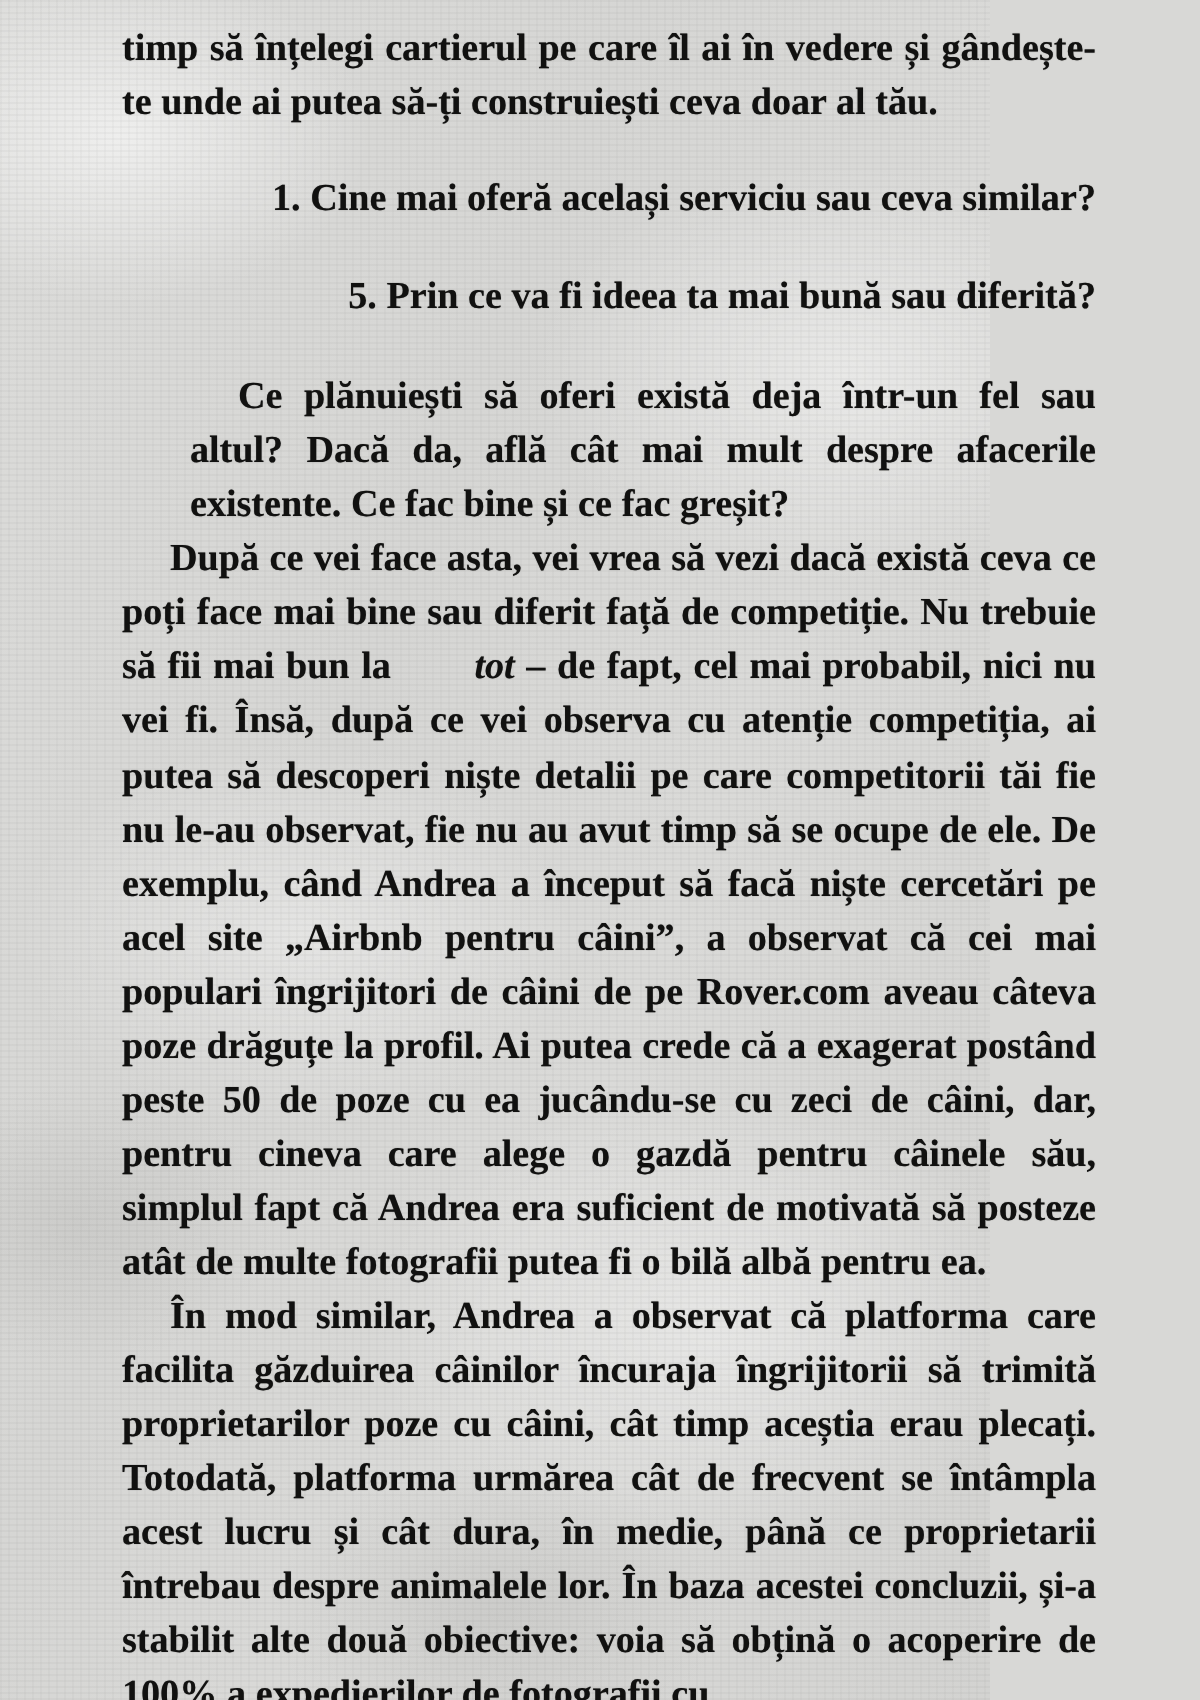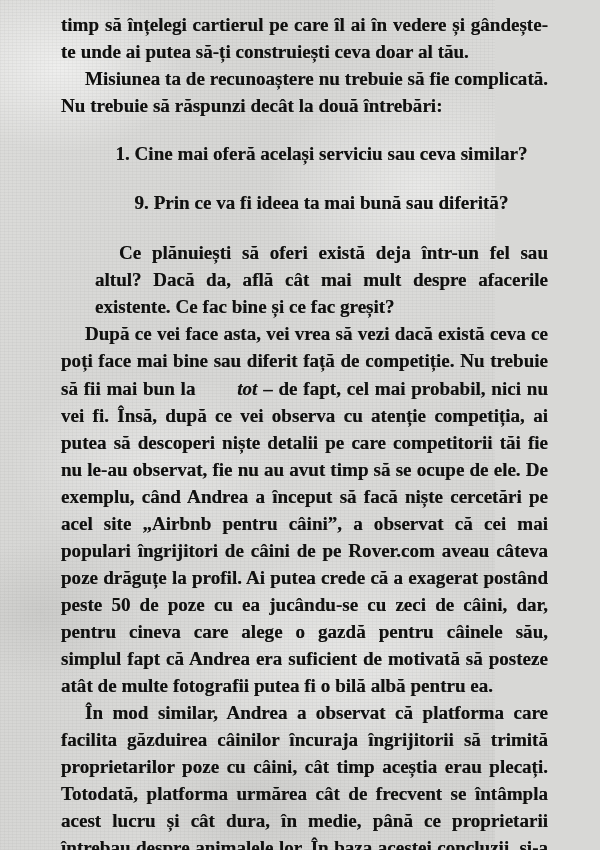--- a/index.html
+++ b/index.html
@@ -70,21 +70,21 @@
 
   
   .question {
     margin: 0;
     color: #111110;
     font-size: 19.1px;
     line-height: 27.05px;
     font-weight: 700;
     text-indent: 0;
     padding-left: 34px;
-    text-align: center;
+    text-align: right;
   }
 
   .gap-before-q1 { margin-top: 21px; }
   .gap-between-q { margin-top: 22px; }
   .gap-after-q   { margin-top: 23px; margin-left: 34px; }
 
   em.ital {
     font-style: italic;
     font-weight: 700;
     margin-left: 36px;
@@ -99,25 +99,24 @@
 </head>
 <body>
 
 <div id="page">
   <div id="grain"></div>
 
   <div id="text-column">
 
     <p class="para no-indent">timp să înțelegi cartierul pe care îl ai în vedere și gândește-te unde ai putea să-ți construiești ceva doar al tău.</p>
 
-    <p class="para indent">Misiunea ta de recunoaștere nu trebuie să fie complicată. Nu trebuie să răspunzi decât la două întrebări:</p>
 
     <p class="question gap-before-q1">1. Cine mai oferă același serviciu sau ceva similar?</p>
 
-    <p class="question gap-between-q">9. Prin ce va fi ideea ta mai bună sau diferită?</p>
+    <p class="question gap-between-q">5. Prin ce va fi ideea ta mai bună sau diferită?</p>
 
     <p class="para indent gap-after-q">Ce plănuiești să oferi există deja într-un fel sau altul? Dacă da, află cât mai mult despre afacerile existente. Ce fac bine și ce fac greșit?</p>
 
     <p class="para indent"><span>După ce vei face asta, vei vrea să vezi dacă există ceva ce poți face mai bine sau diferit față de competiție. Nu trebuie să fii mai bun la </span><em class="ital">tot</em><span> – de fapt, cel mai probabil, nici nu vei fi. Însă, după ce vei observa cu atenție competiția, ai putea să descoperi niște detalii pe care competitorii tăi fie nu le-au observat, fie nu au avut timp să se ocupe de ele. De exemplu, când Andrea a început să facă niște cercetări pe acel site „Airbnb pentru câini”, a observat că cei mai populari îngrijitori de câini de pe Rover.com aveau câteva poze drăguțe la profil. Ai putea crede că a exagerat postând peste 50 de poze cu ea jucându-se cu zeci de câini, dar, pentru cineva care alege o gazdă pentru câinele său, simplul fapt că Andrea era suficient de motivată să posteze atât de multe fotografii putea fi o bilă albă pentru ea.</span></p>
 
     <p class="para indent">În mod similar, Andrea a observat că platforma care facilita găzduirea câinilor încuraja îngrijitorii să trimită proprietarilor poze cu câini, cât timp aceștia erau plecați. Totodată, platforma urmărea cât de frecvent se întâmpla acest lucru și cât dura, în medie, până ce proprietarii întrebau despre animalele lor. În baza acestei concluzii, și-a stabilit alte două obiective: voia să obțină o acoperire de 100% a expedierilor de fotografii cu</p>
 
   </div>
 </div>
 

